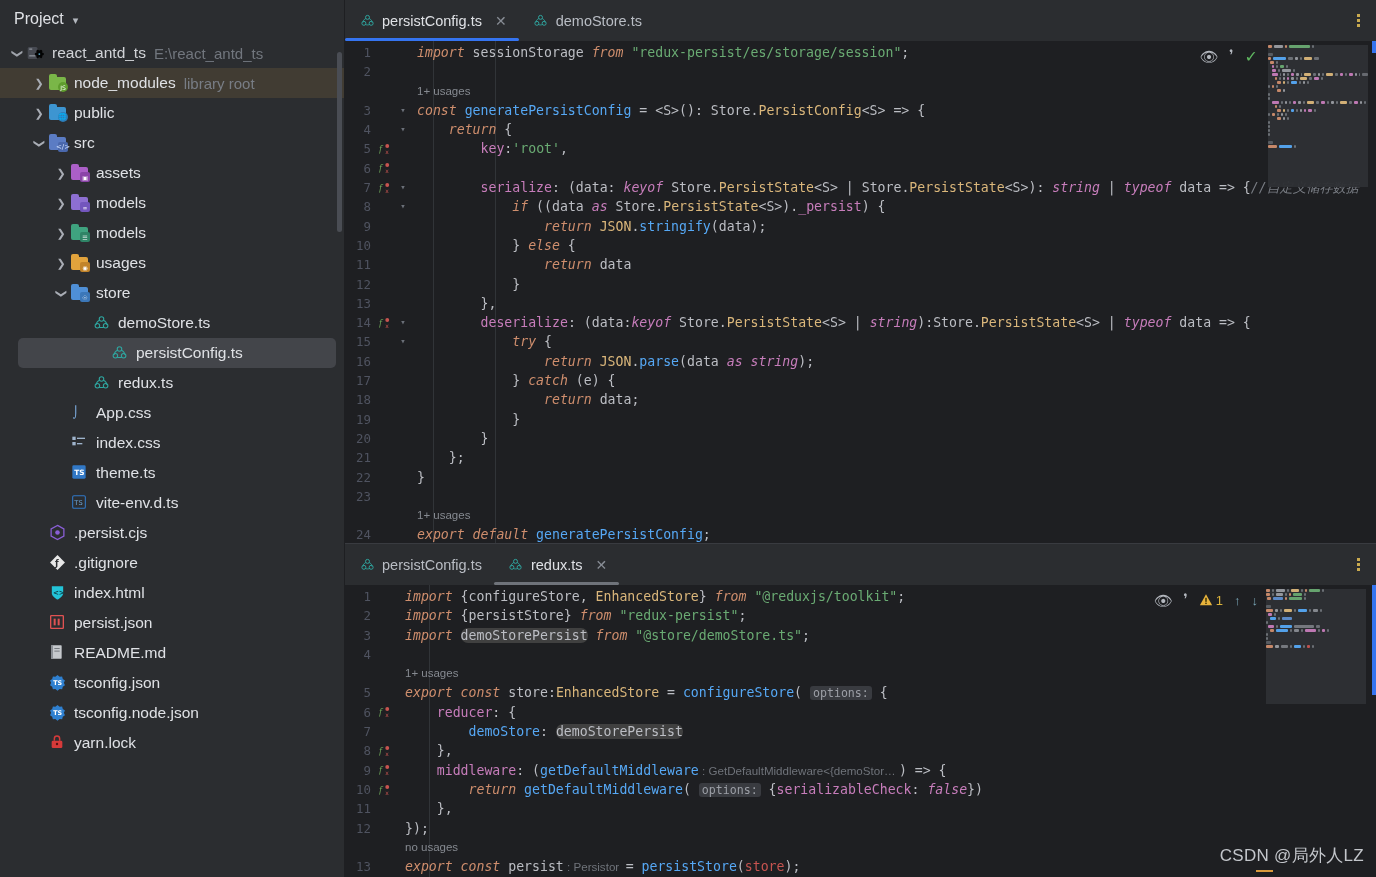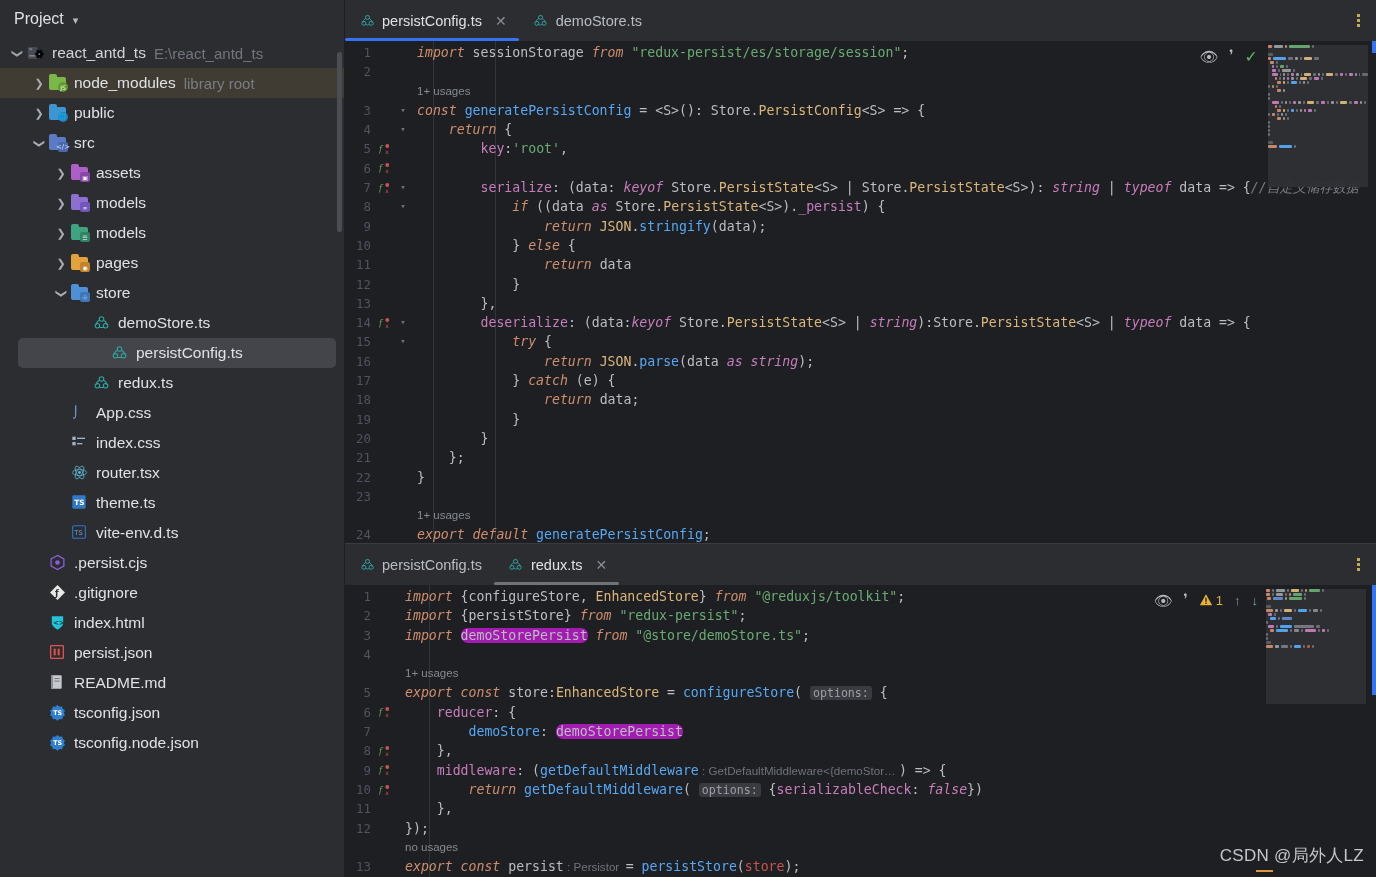--- a/index.html
+++ b/index.html
@@ -179,21 +179,21 @@
   .str  { color:#6aab73; }
   .ident{ color:#bcbec4; }
   .fn   { color:#56a8f5; }
   .cls  { color:#dbb77b; }
   .field{ color:#c77dbb; }
   .param{ color:#bcbec4; }
   .cmt  { color:#7a7e85; font-style: italic; }
   .op   { color:#bcbec4; }
   .blue { color:#56a8f5; }
   .red  { color:#c75450; }
-  .hlbg { background:#a21caf;border-radius:7px; }
+  .hlbg { background:#404040;border-radius:7px; }
   .inlay {
     background:#393b40; color:#9c9fa6; border-radius:3px;
     padding: 0 3px; font-size:11.6px;
   }
   .inlay2 { color:#6f737a; font-size:11.6px; font-family:"Liberation Sans", sans-serif;}
 
   
   .minimap {
     position: absolute; right: 8px; top: 0;
     width: 100px;
@@ -317,21 +317,21 @@
           </span>
           <span class="lbl">models</span>
         </div>
         <div class="tree-row">
           <span style="display:inline-block;width:54px;flex:0 0 54px;"></span>
           <span class="arrow" style="">❯</span>
           <span class="ic">
             <span class="ic-folder" style="color:#e2a33c;position:absolute;inset:0;"></span>
             <span class="badge" style="background:#c2842a;font-size:6px;">◉</span>
           </span>
-          <span class="lbl">pages</span>
+          <span class="lbl">usages</span>
         </div>
         <div class="tree-row">
           <span style="display:inline-block;width:54px;flex:0 0 54px;"></span>
           <span class="arrow" style="transform:rotate(90deg);">❯</span>
           <span class="ic">
             <span class="ic-folder" style="color:#4f8fd6;position:absolute;inset:0;"></span>
             <span class="badge" style="background:#3c77b8;font-size:6px;">☉</span>
           </span>
           <span class="lbl">store</span>
         </div>
@@ -400,33 +400,20 @@
               <rect x="2" y="12" width="5" height="5" fill="#9fb4cc"></rect>
               <rect x="9" y="13.5" width="8" height="2" fill="#9fb4cc"></rect>
             </svg>
           </span>
           <span class="lbl">index.css</span>
         </div>
         <div class="tree-row">
           <span style="display:inline-block;width:54px;flex:0 0 54px;"></span>
           <span class="arrow blank" style=""></span>
           <span class="ic">
-            <svg width="17" height="17" viewBox="0 0 24 24" fill="none" stroke="#61b6d6" stroke-width="1.1">
-              <ellipse cx="12" cy="12" rx="10" ry="4.2"></ellipse>
-              <ellipse cx="12" cy="12" rx="10" ry="4.2" transform="rotate(60 12 12)"></ellipse>
-              <ellipse cx="12" cy="12" rx="10" ry="4.2" transform="rotate(120 12 12)"></ellipse>
-              <circle cx="12" cy="12" r="2" fill="#61b6d6" stroke="none"></circle>
-            </svg>
-          </span>
-          <span class="lbl">router.tsx</span>
-        </div>
-        <div class="tree-row">
-          <span style="display:inline-block;width:54px;flex:0 0 54px;"></span>
-          <span class="arrow blank" style=""></span>
-          <span class="ic">
             <svg width="16" height="16" viewBox="0 0 24 24">
               <rect x="2" y="2" width="20" height="20" rx="2" fill="#3178c6"></rect>
               <text x="5" y="17" font-size="11" font-family="DejaVu Sans" font-weight="bold" fill="#fff">TS</text>
             </svg>
           </span>
           <span class="lbl">theme.ts</span>
         </div>
         <div class="tree-row">
           <span style="display:inline-block;width:54px;flex:0 0 54px;"></span>
           <span class="arrow blank" style=""></span>
@@ -510,20 +497,32 @@
         <div class="tree-row">
           <span style="display:inline-block;width:32px;flex:0 0 32px;"></span>
           <span class="arrow blank" style=""></span>
           <span class="ic">
             <svg width="17" height="17" viewBox="0 0 24 24">
               <path d="M12 1.5 L15 4 L18.5 3.5 L19.5 7 L22.5 9 L21 12.5 L22.5 16 L19.5 18 L18.5 21.5 L15 21 L12 23.5 L9 21 L5.5 21.5 L4.5 18 L1.5 16 L3 12.5 L1.5 9 L4.5 7 L5.5 3.5 L9 4 Z" fill="#2f80d0"></path>
               <text x="6" y="16" font-size="9" font-family="DejaVu Sans" font-weight="bold" fill="#fff">TS</text>
             </svg>
           </span>
           <span class="lbl">tsconfig.node.json</span>
+        </div>
+        <div class="tree-row">
+          <span style="display:inline-block;width:32px;flex:0 0 32px;"></span>
+          <span class="arrow blank" style=""></span>
+          <span class="ic">
+            <svg width="16" height="16" viewBox="0 0 24 24">
+              <rect x="4" y="10" width="16" height="11" rx="2" fill="#d63a3a"></rect>
+              <path d="M8 10 V7 a4 4 0 0 1 8 0 V10" fill="none" stroke="#d63a3a" stroke-width="2.2"></path>
+              <circle cx="12" cy="15" r="1.8" fill="#5a1010"></circle>
+            </svg>
+          </span>
+          <span class="lbl">yarn.lock</span>
         </div>
       </div>
     <div class="scroll-thumb" style="top:52px;height:180px;right:2px;background:#4a4d54;"></div>
   </div>
 
   <div class="editors">
 
     <div class="editor-pane pane-top">
       <div class="tabbar" id="tabbar-top">
           <div class="tab active blue">

